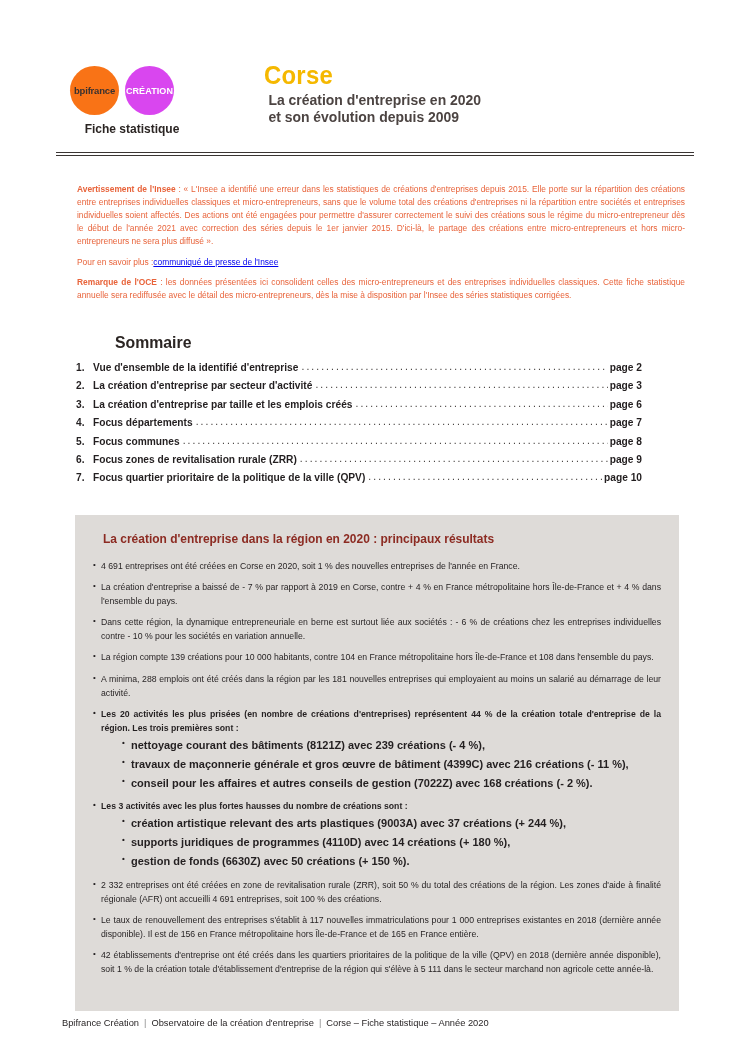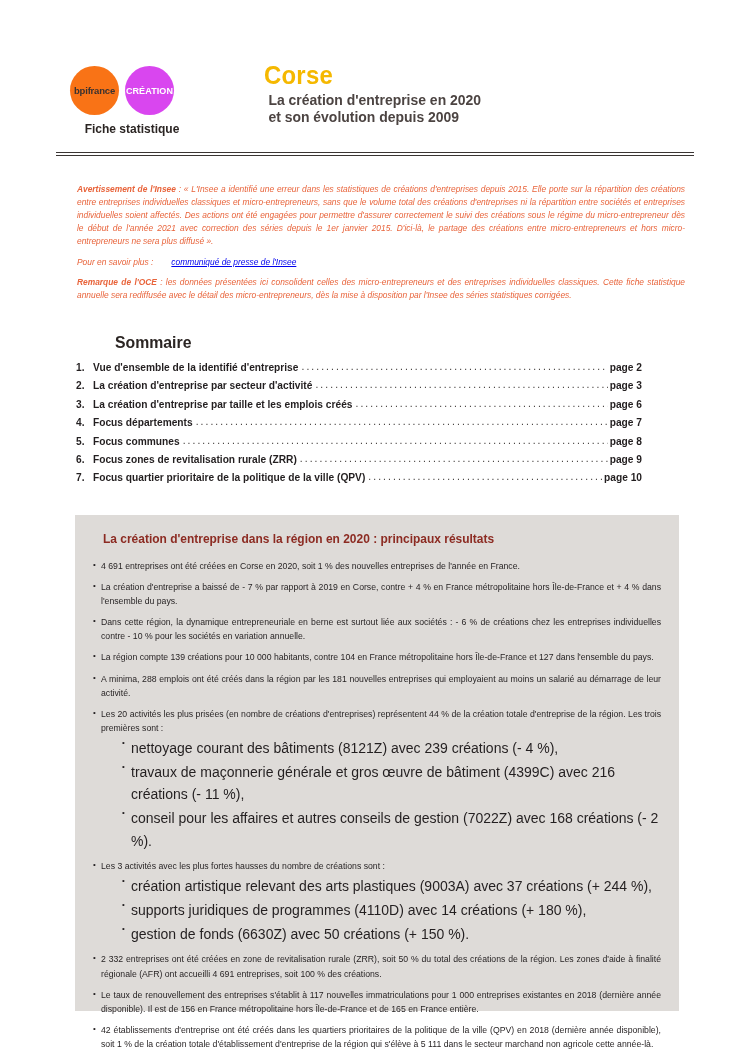--- a/index.html
+++ b/index.html
@@ -124,35 +124,33 @@
 
   
   .notice {
     position: absolute;
     left: 77px;
     top: 183px;
     width: 608px;
     color: #e8633a;
     font-size: 8.4px;
     line-height: 1.56;
-    font-style: italic;
     text-align: justify;
   }
   .notice b {
     font-weight: bold;
   }
   .notice-para {
     margin: 0 0 7px 0;
   }
   .notice-link-row {
     margin: 0 0 7px 0;
   }
   .notice-link {
     text-decoration: underline;
-    margin-left: 18px;
   }
 
   
   .sommaire-title {
     position: absolute;
     left: 115px;
     top: 333px;
     font-size: 17px;
     font-weight: bold;
     color: #2b2523;
@@ -227,40 +225,41 @@
     position: relative;
   }
   .bullet::before {
     content: "\2022";
     position: absolute;
     left: 0px;
     top: 0px;
     font-size: 8px;
   }
   .subbullet {
-    font-size: 14px;
+    font-size: 11px;
     line-height: 1.62;
     color: #231f20;
     margin: 0 0 1px 0;
     padding-left: 38px;
     position: relative;
     text-align: left;
   }
   .subbullet::before {
     content: "\2022";
     position: absolute;
     left: 29px;
     top: 0px;
     font-size: 8px;
   }
   .bullet-tight {
     margin-bottom: 2px;
   }
   .sub-group {
     margin-bottom: 7px;
+    font-weight: bold;
   }
 
   
   .footer {
     position: absolute;
     left: 62px;
     top: 1018px;
     font-size: 9.3px;
     color: #231f20;
     white-space: nowrap;
@@ -356,21 +355,21 @@
       <span class="toc-page">page 10</span>
     </div>
   </div>
 
   <div class="results-box">
     <div class="results-heading">La création d'entreprise dans la région en 2020 : principaux résultats</div>
 
     <p class="bullet">4 691 entreprises ont été créées en Corse en 2020, soit 1 % des nouvelles entreprises de l'année en France.</p>
     <p class="bullet">La création d'entreprise a baissé de - 7 % par rapport à 2019 en Corse, contre + 4 % en France métropolitaine hors Île-de-France et + 4 % dans l'ensemble du pays.</p>
     <p class="bullet">Dans cette région, la dynamique entrepreneuriale en berne est surtout liée aux sociétés : - 6 % de créations chez les entreprises individuelles contre - 10 % pour les sociétés en variation annuelle.</p>
-    <p class="bullet">La région compte 139 créations pour 10 000 habitants, contre 104 en France métropolitaine hors Île-de-France et 127 dans l'ensemble du pays.</p>
+    <p class="bullet">La région compte 139 créations pour 10 000 habitants, contre 104 en France métropolitaine hors Île-de-France et 108 dans l'ensemble du pays.</p>
     <p class="bullet">A minima, 288 emplois ont été créés dans la région par les 181 nouvelles entreprises qui employaient au moins un salarié au démarrage de leur activité.</p>
 
     <div class="sub-group">
       <p class="bullet bullet-tight">Les 20 activités les plus prisées (en nombre de créations d'entreprises) représentent 44 % de la création totale d'entreprise de la région. Les trois premières sont :</p>
       <p class="subbullet">nettoyage courant des bâtiments (8121Z) avec 239 créations (- 4 %),</p>
       <p class="subbullet">travaux de maçonnerie générale et gros œuvre de bâtiment (4399C) avec 216 créations (- 11 %),</p>
       <p class="subbullet">conseil pour les affaires et autres conseils de gestion (7022Z) avec 168 créations (- 2 %).</p>
     </div>
 
     <div class="sub-group">
@@ -378,14 +377,17 @@
       <p class="subbullet">création artistique relevant des arts plastiques (9003A) avec 37 créations (+ 244 %),</p>
       <p class="subbullet">supports juridiques de programmes (4110D) avec 14 créations (+ 180 %),</p>
       <p class="subbullet">gestion de fonds (6630Z) avec 50 créations (+ 150 %).</p>
     </div>
 
     <p class="bullet">2 332 entreprises ont été créées en zone de revitalisation rurale (ZRR), soit 50 % du total des créations de la région. Les zones d'aide à finalité régionale (AFR) ont accueilli 4 691 entreprises, soit 100 % des créations.</p>
     <p class="bullet">Le taux de renouvellement des entreprises s'établit à 117 nouvelles immatriculations pour 1 000 entreprises existantes en 2018 (dernière année disponible). Il est de 156 en France métropolitaine hors Île-de-France et de 165 en France entière.</p>
     <p class="bullet">42 établissements d'entreprise ont été créés dans les quartiers prioritaires de la politique de la ville (QPV) en 2018 (dernière année disponible), soit 1 % de la création totale d'établissement d'entreprise de la région qui s'élève à 5 111 dans le secteur marchand non agricole cette année-là.</p>
   </div>
 
+  <div class="footer">
+    <span>Bpifrance Création</span><span class="footer-sep">|</span><span>Observatoire de la création d'entreprise</span><span class="footer-sep">|</span><span>Corse – Fiche statistique – Année 2020</span>
+  </div>
 
 </div>
 
 </body></html>

